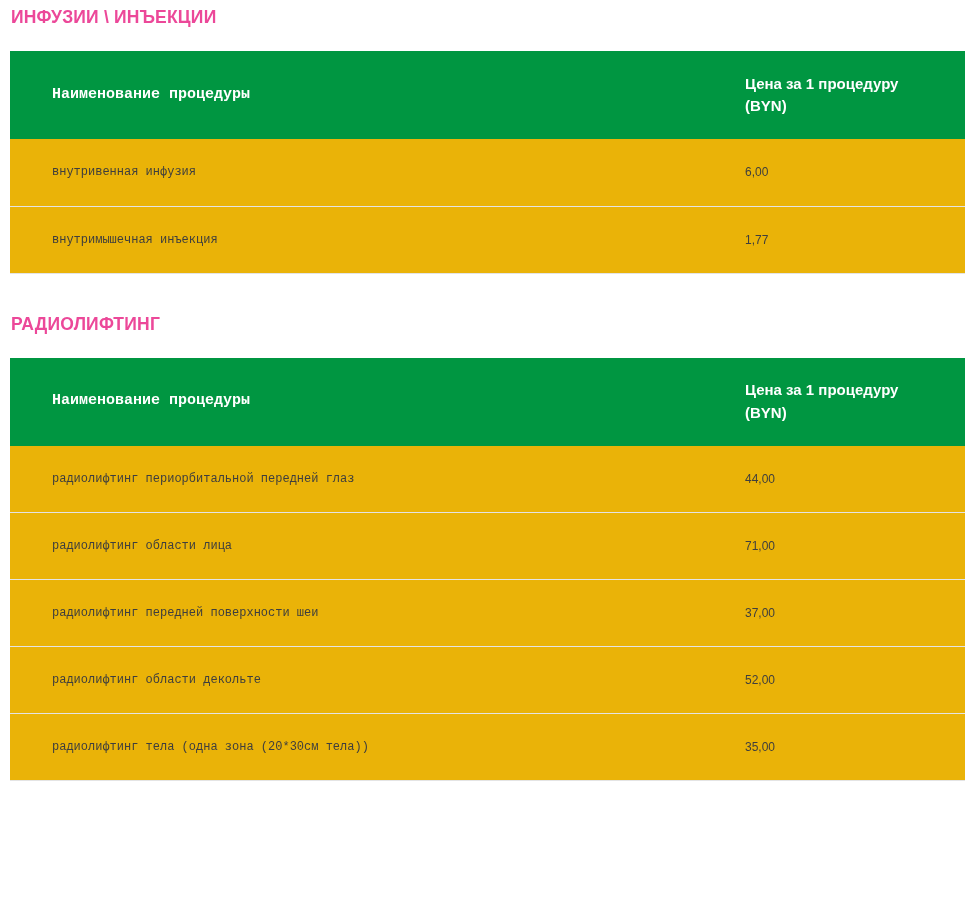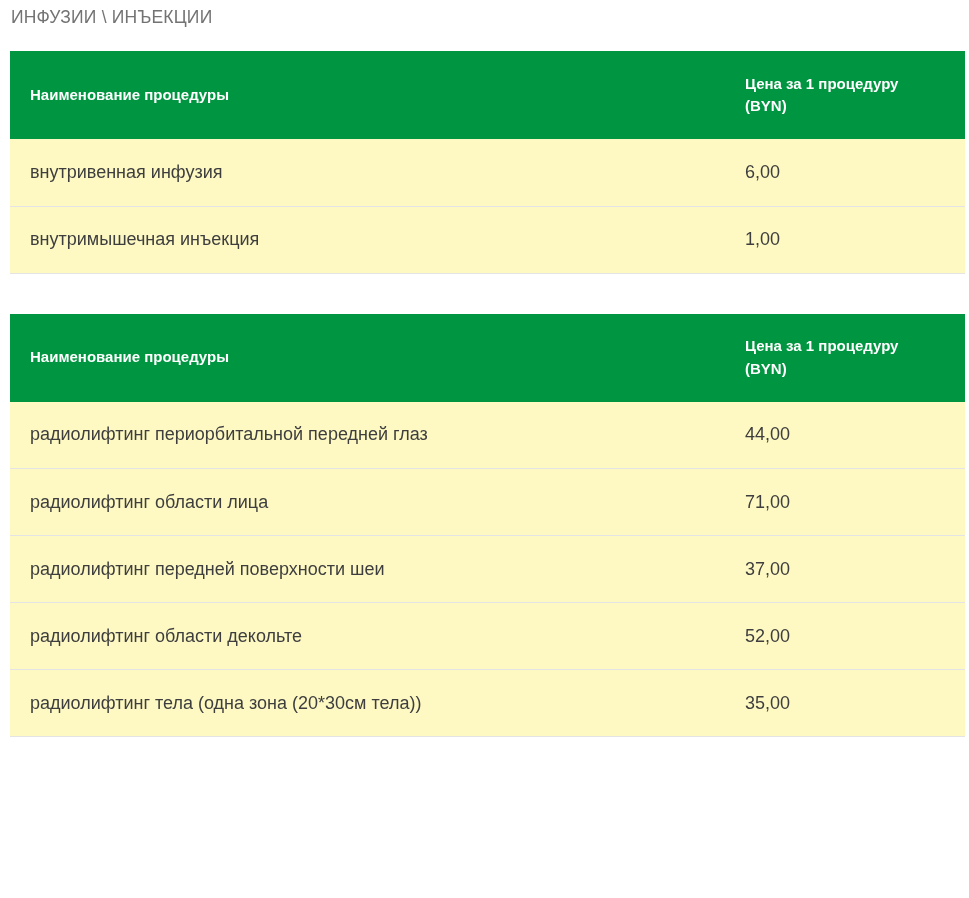--- a/index.html
+++ b/index.html
@@ -11,50 +11,50 @@
     font-family: "Liberation Sans", sans-serif;
   }
   .content {
     padding: 7px 2px 0 10px;
   }
   .price-section + .price-section {
     margin-top: 40px;
   }
   .section-title {
     font-size: 17.5px;
-    font-weight: 400;
-    color: #737373;
+    font-weight: 700;
+    color: #ec4899;
     letter-spacing: 0.2px;
     margin: 0 0 24px 1px;
     line-height: 20px;
   }
   table.price-table {
     width: 955px;
     border-collapse: collapse;
     table-layout: fixed;
   }
   .price-table thead th {
     background: #009641;
     color: #ffffff;
     font-size: 15px;
     font-weight: 700;
     text-align: left;
     height: 88px;
     vertical-align: middle;
     line-height: 1.5;
   }
-  .col-name { width: 735px; padding-left: 20px; }
+  .col-name { width: 735px; padding-left: 42px; font-family: Liberation Mono, monospace; }
   .col-price { width: 220px; }
   .price-head-text { display: block; width: 175px; }
   .price-table tbody td {
-    background: #fef9c3;
+    background: #eab308;
     border-bottom: 1px solid #e4e4e4;
     height: 67px;
     vertical-align: middle;
-    font-size: 18px;
+    font-size: 12px;
     color: #3e3e3e;
   }
 </style>
 </head>
 <body>
 
 <div class="content" id="sections">
   <section class="price-section">
     <h2 class="section-title">ИНФУЗИИ \ ИНЪЕКЦИИ</h2>
     <table class="price-table">
@@ -66,27 +66,28 @@
           </th>
         </tr>
       </thead>
       <tbody>
           <tr>
             <td class="col-name">внутривенная инфузия</td>
             <td class="col-price">6,00</td>
           </tr>
           <tr>
             <td class="col-name">внутримышечная инъекция</td>
-            <td class="col-price">1,00</td>
+            <td class="col-price">1,77</td>
           </tr>
         </tbody>
     </table>
   </section>
 
   <section class="price-section">
+    <h2 class="section-title">РАДИОЛИФТИНГ</h2>
     <table class="price-table">
       <thead>
         <tr>
           <th class="col-name">Наименование процедуры</th>
           <th class="col-price">
             <span class="price-head-text">Цена за 1 процедуру (BYN)</span>
           </th>
         </tr>
       </thead>
       <tbody>

